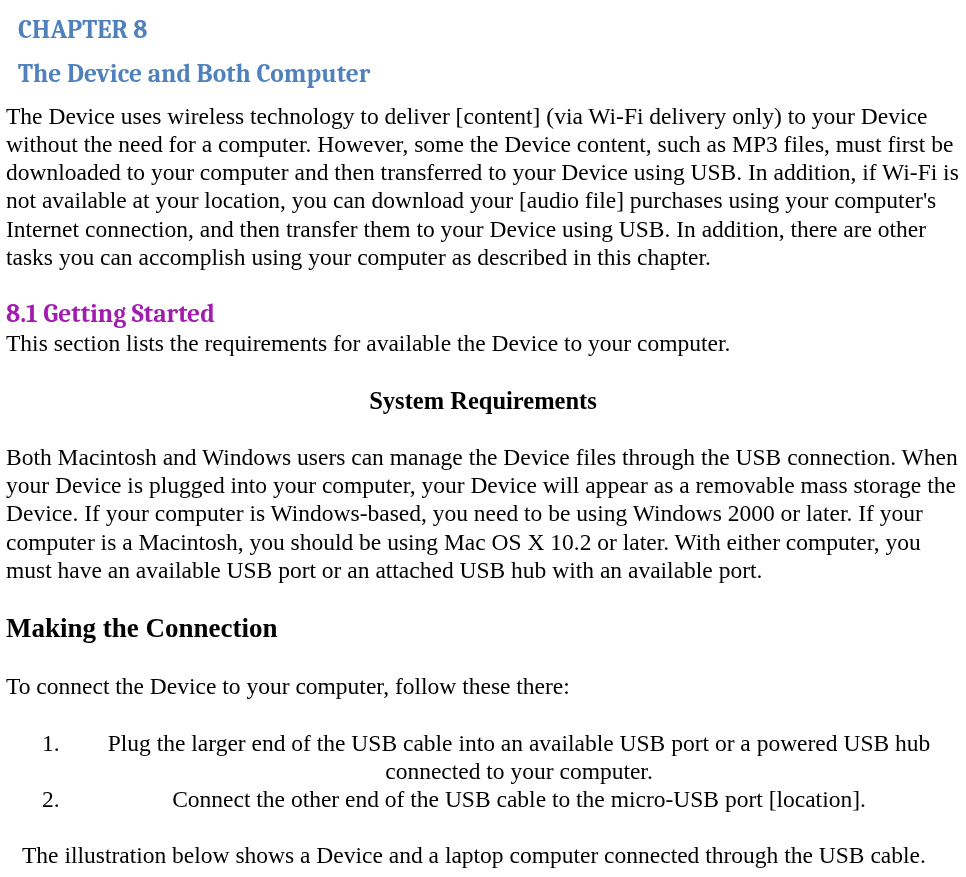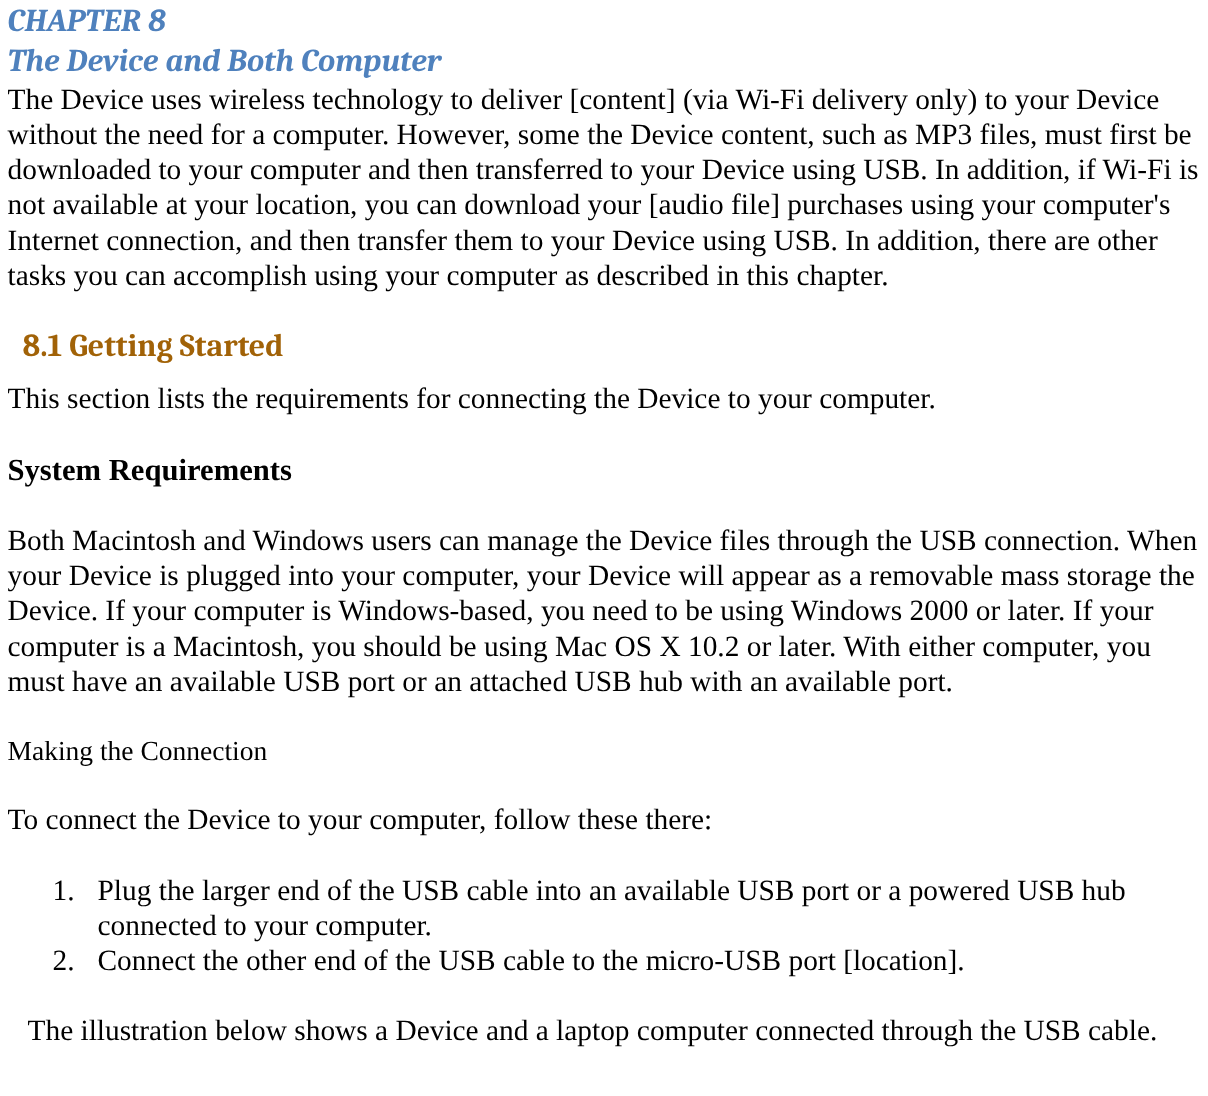--- a/index.html
+++ b/index.html
@@ -10,73 +10,74 @@
       margin: 0;
       padding: 2px 6px;
       width: 966px;
       box-sizing: border-box;
     }
     .blue-heading {
       color: #4F81BD;
       font-family: Cambria, Georgia, serif;
       font-weight: bold;
       font-size: 25.5px;
-      margin: 0;
+      margin: 12px;
       line-height: 1.25;
-      font-style: italic;
     }
     .blue-subheading {
-      color: #a16207;
+      color: #a21caf;
       font-family: Cambria, Georgia, serif;
       font-weight: bold;
       font-size: 25.5px;
-      margin: 12px;
+      margin: 0;
     }
     .para {
       margin: 16px;
     }
     .para-space {
       margin: 0 0 28px 0;
     }
     .bold-heading {
       font-weight: bold;
       font-size: 24.5px;
       margin: 0 0 28px 0;
+      text-align: center;
     }
     .bold-heading-conn {
-      font-weight: normal;
-      font-size: 22px;
+      font-weight: bold;
+      font-size: 27px;
       margin: 0 0 28px 0;
     }
     ol.steps {
       margin: 0 0 28px 0;
       padding-left: 72px;
       list-style: none;
       counter-reset: step;
     }
     ol.steps li {
       counter-increment: step;
       margin: 0;
       position: relative;
+      text-align: center;
     }
     ol.steps li::before {
       content: counter(step) ".";
       position: absolute;
       left: -36px;
     }
   </style>
 </head>
 <body>
 
 <p class="blue-heading">CHAPTER 8</p>
 <p class="blue-heading">The Device and Both Computer</p>
 <p class="para-space">The Device uses wireless technology to deliver [content] (via Wi-Fi delivery only) to your Device without the need for a computer. However, some the Device content, such as MP3 files, must first be downloaded to your computer and then transferred to your Device using USB. In addition, if Wi-Fi is not available at your location, you can download your [audio file] purchases using your computer's Internet connection, and then transfer them to your Device using USB. In addition, there are other tasks you can accomplish using your computer as described in this chapter.</p>
 
 <p class="blue-subheading">8.1 Getting Started</p>
-<p class="para-space">This section lists the requirements for connecting the Device to your computer.</p>
+<p class="para-space">This section lists the requirements for available the Device to your computer.</p>
 
 <p class="bold-heading">System Requirements</p>
 <p class="para-space">Both Macintosh and Windows users can manage the Device files through the USB connection. When your Device is plugged into your computer, your Device will appear as a removable mass storage the Device. If your computer is Windows-based, you need to be using Windows 2000 or later. If your computer is a Macintosh, you should be using Mac OS X 10.2 or later. With either computer, you must have an available USB port or an attached USB hub with an available port.</p>
 
 <p class="bold-heading-conn">Making the Connection</p>
 <p class="para-space">To connect the Device to your computer, follow these there:</p>
 
 <ol class="steps">
   <li>Plug the larger end of the USB cable into an available USB port or a powered USB hub connected to your computer.</li>
   <li>Connect the other end of the USB cable to the micro-USB port [location].</li>

